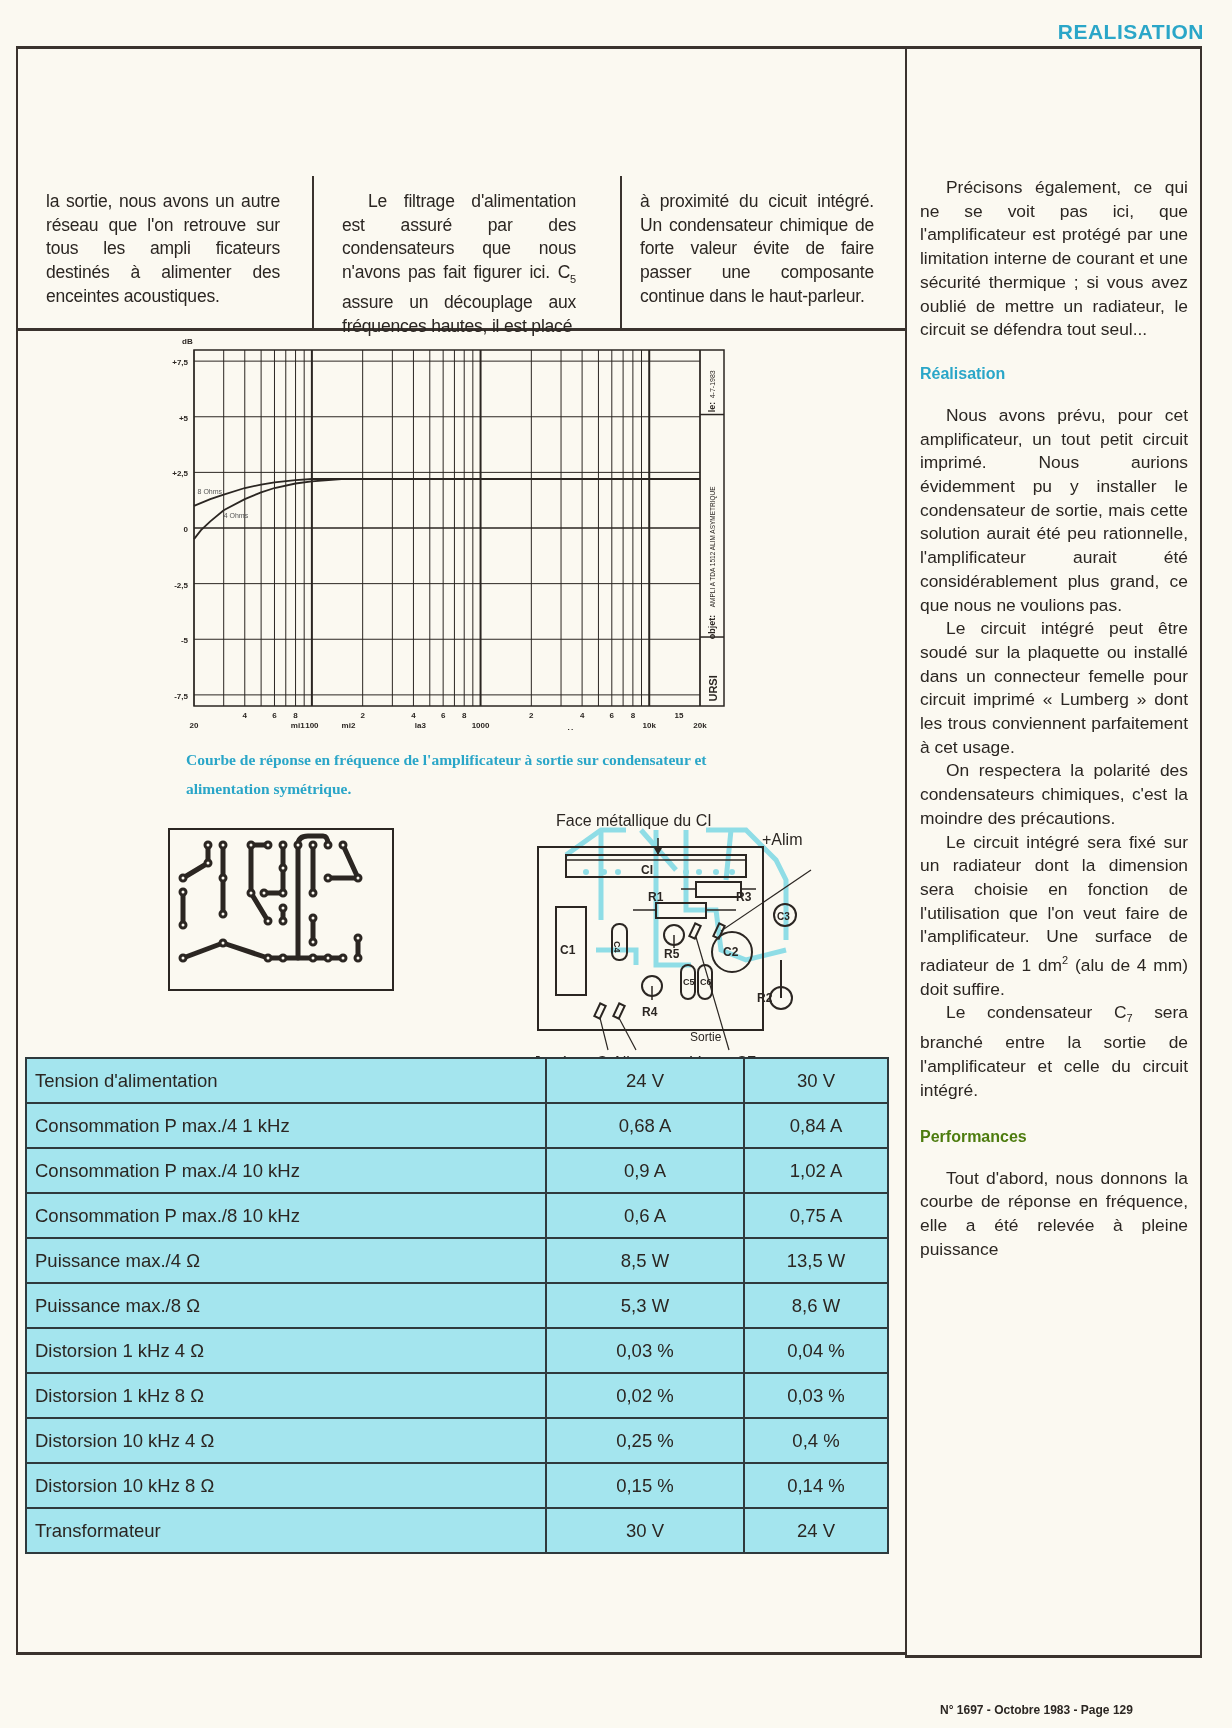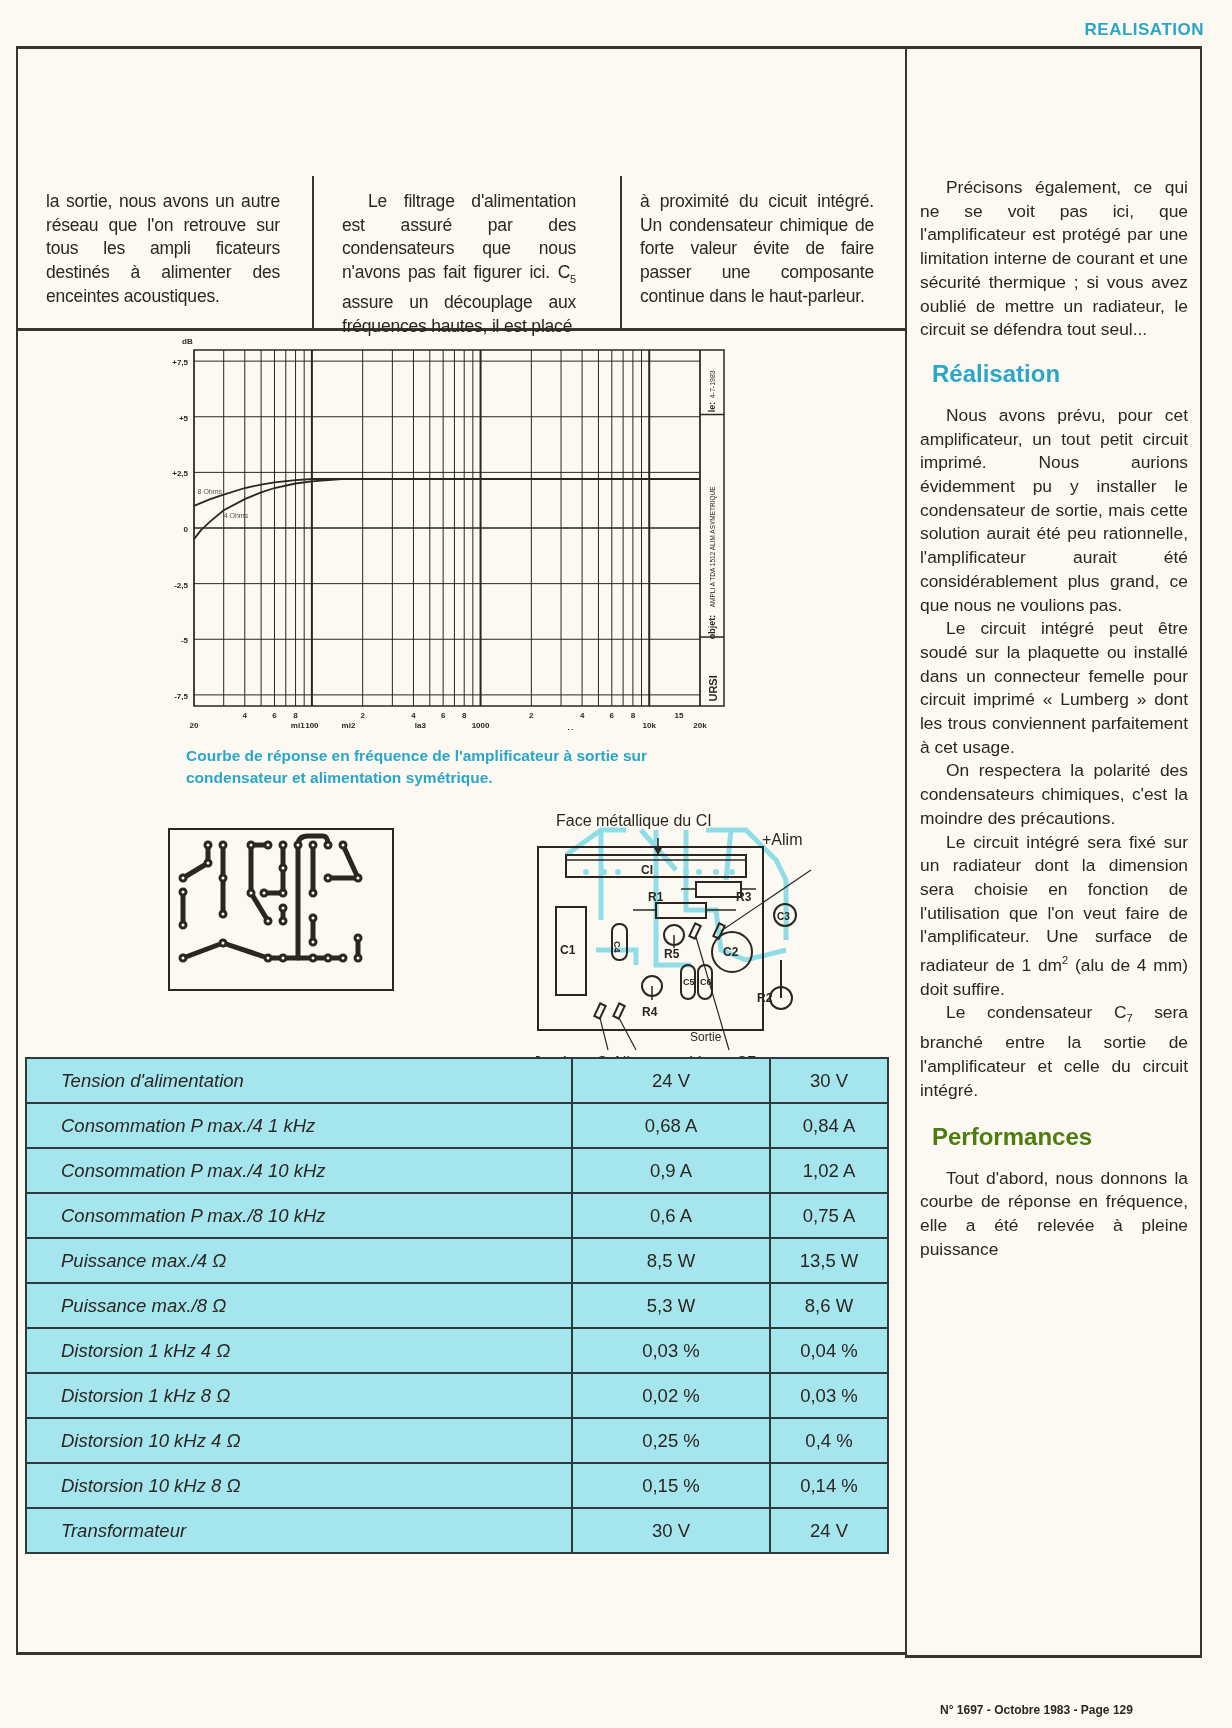--- a/index.html
+++ b/index.html
@@ -1,40 +1,40 @@
 <!DOCTYPE html>
 <html><head>
 <meta charset="utf-8">
 <style>
   html,body{margin:0;padding:0;}
   body{width:1232px;height:1728px;background:#fbf9f1;position:relative;overflow:hidden;
        font-family:"Liberation Sans",sans-serif;color:#2b2622;}
   .abs{position:absolute;}
-  .section-tag{right:28px;top:20px;font-weight:bold;font-size:17px;letter-spacing:0.5px;}
+  .section-tag{right:28px;top:20px;font-weight:bold;font-size:21px;letter-spacing:0.5px;}
   .frame-top{left:16px;top:46px;width:1186px;height:3px;background:#3a332e;}
   .frame-left{left:16px;top:46px;width:2px;height:1608px;background:#3a332e;}
   .frame-mid{left:905px;top:46px;width:2px;height:1610px;background:#3a332e;}
   .frame-right{left:1200px;top:46px;width:2px;height:1612px;background:#3a332e;}
   .frame-bottom-left{left:16px;top:1652px;width:891px;height:3px;background:#3a332e;}
   .frame-bottom-right{left:905px;top:1655px;width:297px;height:3px;background:#3a332e;}
   .rule-top-cols{left:16px;top:328px;width:891px;height:3px;background:#3a332e;}
   .col-div{top:176px;width:2px;height:154px;background:#3a332e;}
   .col-text{top:174px;width:270px;font-size:17.5px;line-height:23.7px;text-align:justify;letter-spacing:-0.2px;}
   .col-text p{margin:16px;}
   .indent{text-indent:26px;}
   .right-col{left:920px;top:176px;width:268px;font-size:17.4px;line-height:23.7px;text-align:justify;}
   .right-col p{margin:0;}
-  .right-col h2{margin:18px 0 16px 12px;font-size:24px;font-weight:bold;line-height:28px;}
+  .right-col h2{margin:18px 0 16px 0;font-size:16px;font-weight:bold;line-height:28px;}
   .chart-wrap{left:150px;top:330px;width:580px;height:400px;}
-  .caption{left:186px;top:745px;width:560px;font-size:15.5px;line-height:22px;font-weight:bold;}
+  .caption{left:186px;top:745px;width:560px;font-size:15.5px;line-height:29px;font-weight:bold;font-family:Liberation Serif, serif;}
   .pcb-left{left:168px;top:828px;width:226px;height:163px;}
   .pcb-right{left:536px;top:800px;width:300px;height:260px;}
   table.spec{position:absolute;left:25px;top:1057px;width:864px;border-collapse:collapse;}
   table.spec td{height:43px;border:2px solid #2f3a3d;font-size:18.5px;padding:0;}
-  table.spec td.lbl{padding-left:34px;width:510px;font-style:italic;}
+  table.spec td.lbl{padding-left:8px;width:510px;}
   table.spec td.v{text-align:center;}
   table.spec td.v1{width:196px;}
   .footer{left:940px;top:1703px;font-size:12px;font-weight:bold;}
 </style>
 </head>
 <body>
 
 <div class="abs section-tag" style="color:#2aa6c8;">REALISATION</div>
 
 <div class="abs frame-top"></div>

